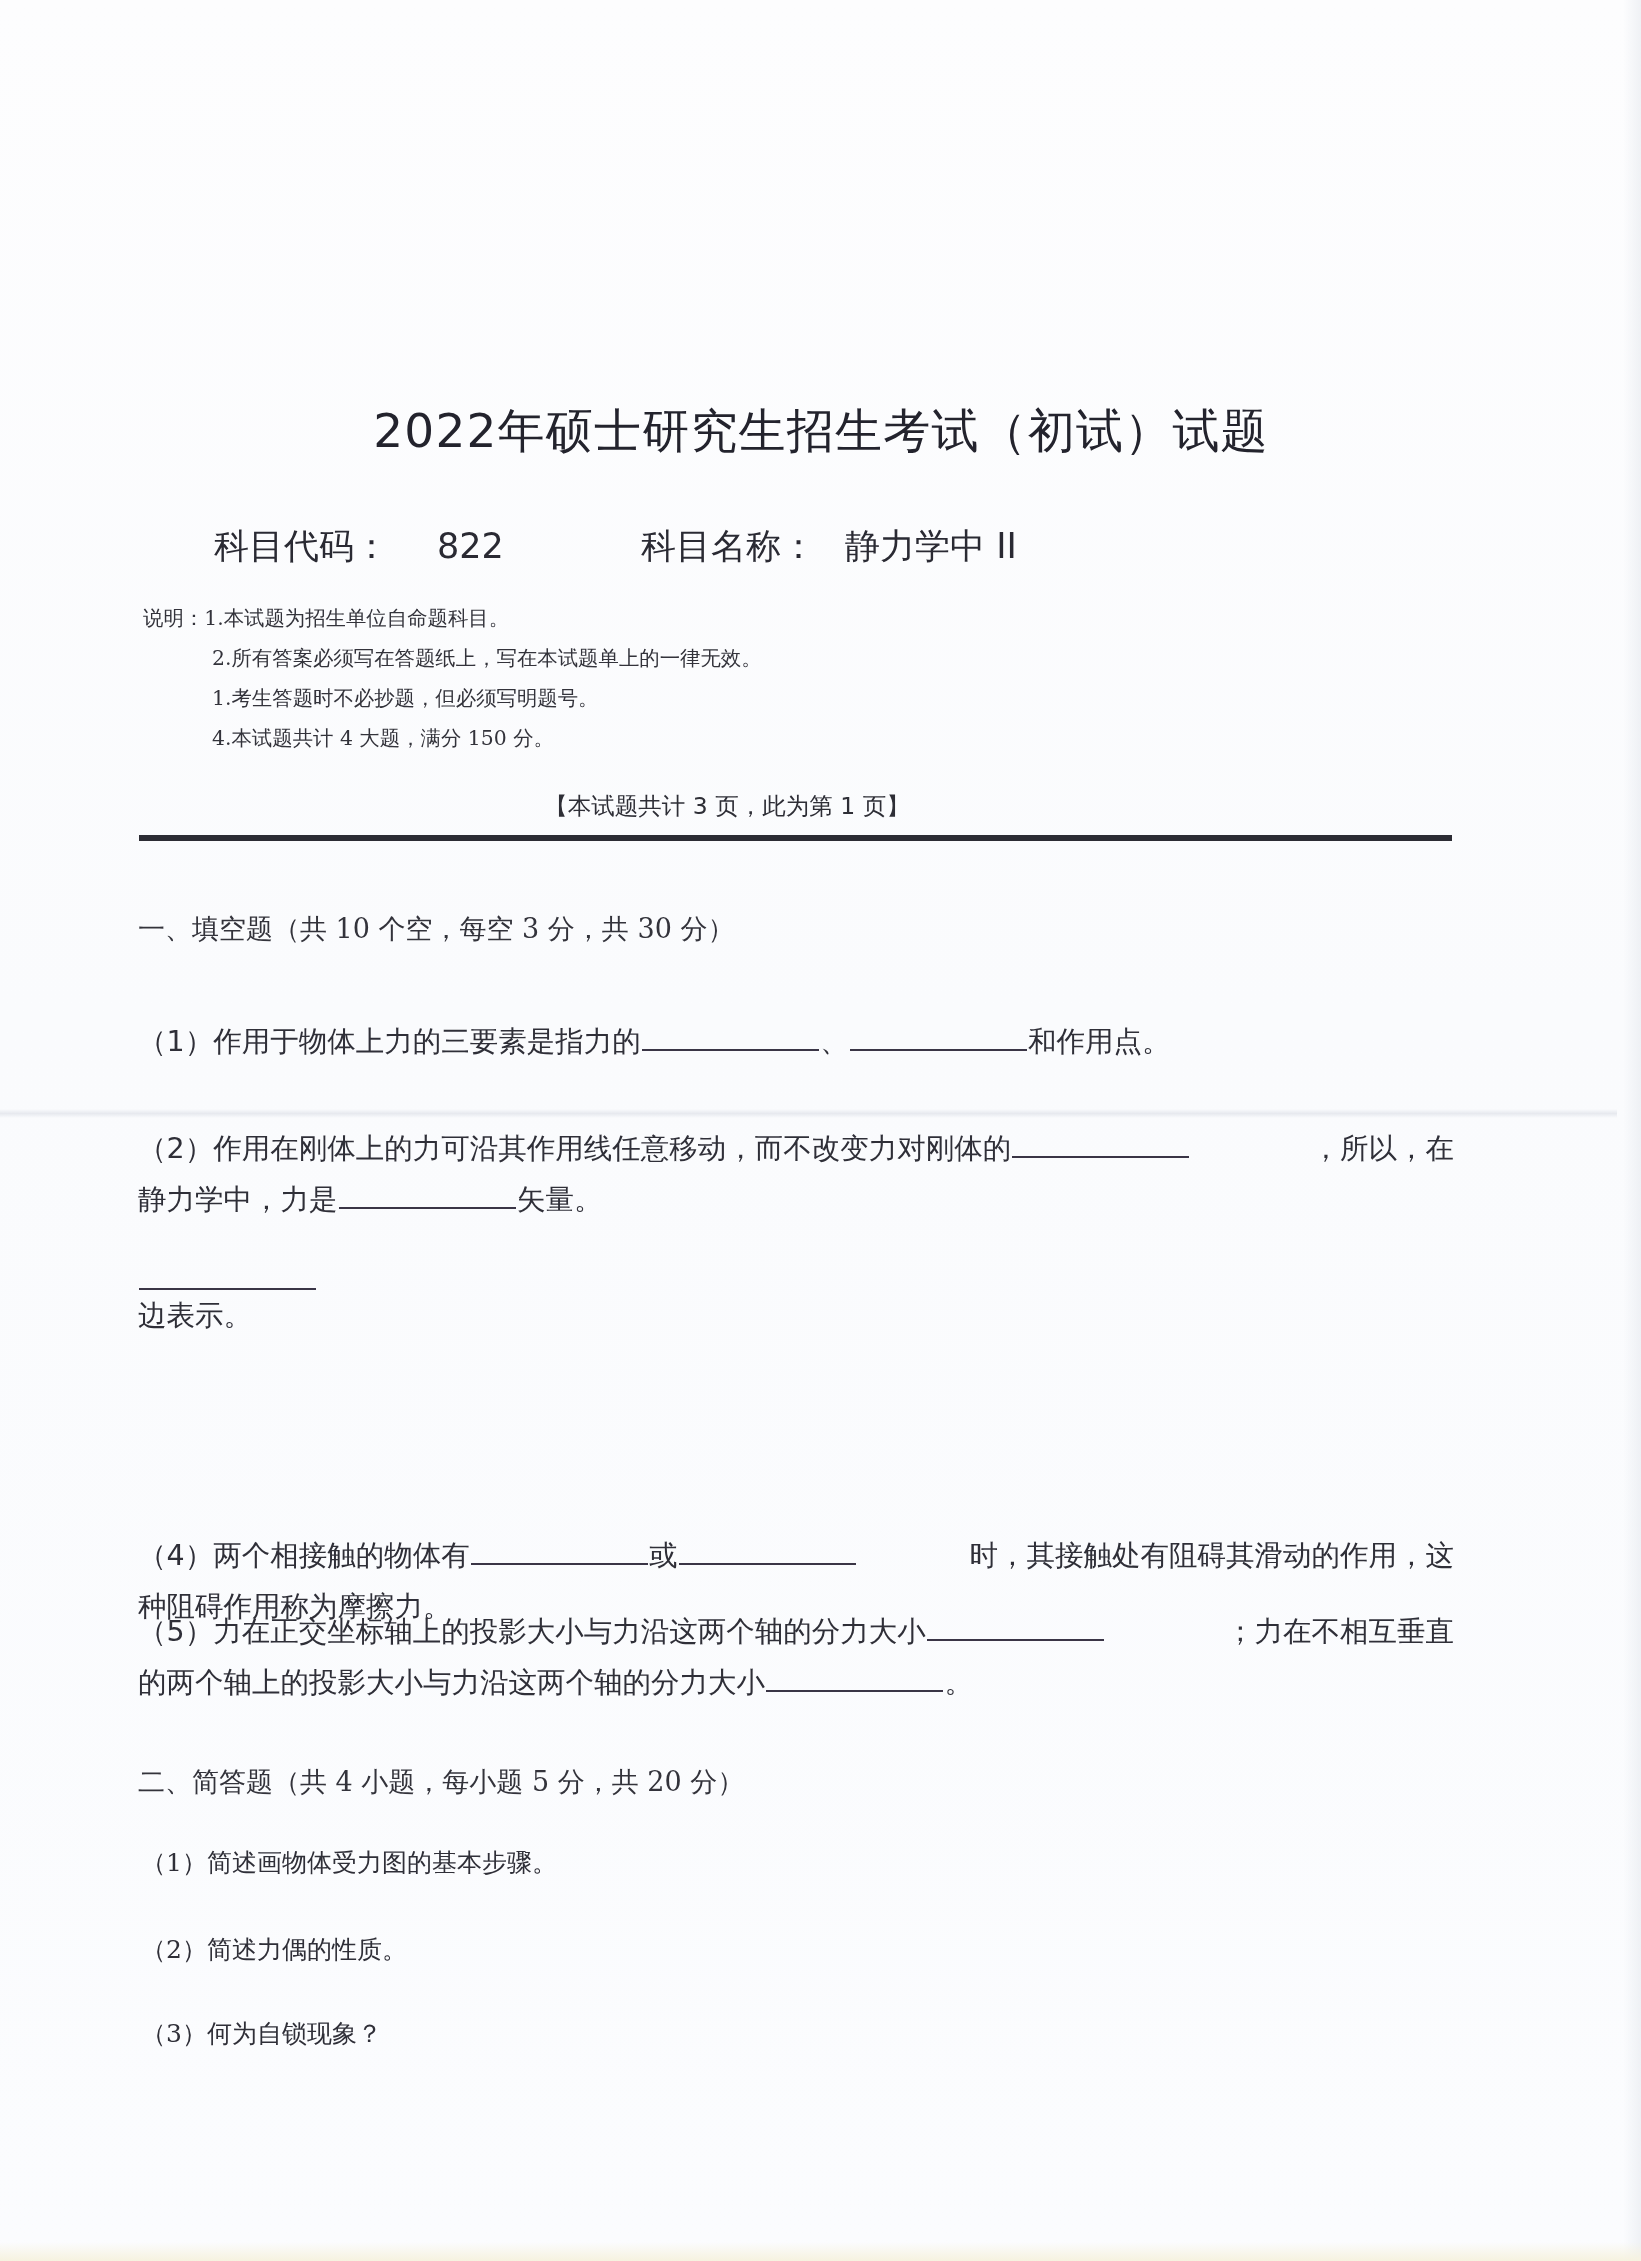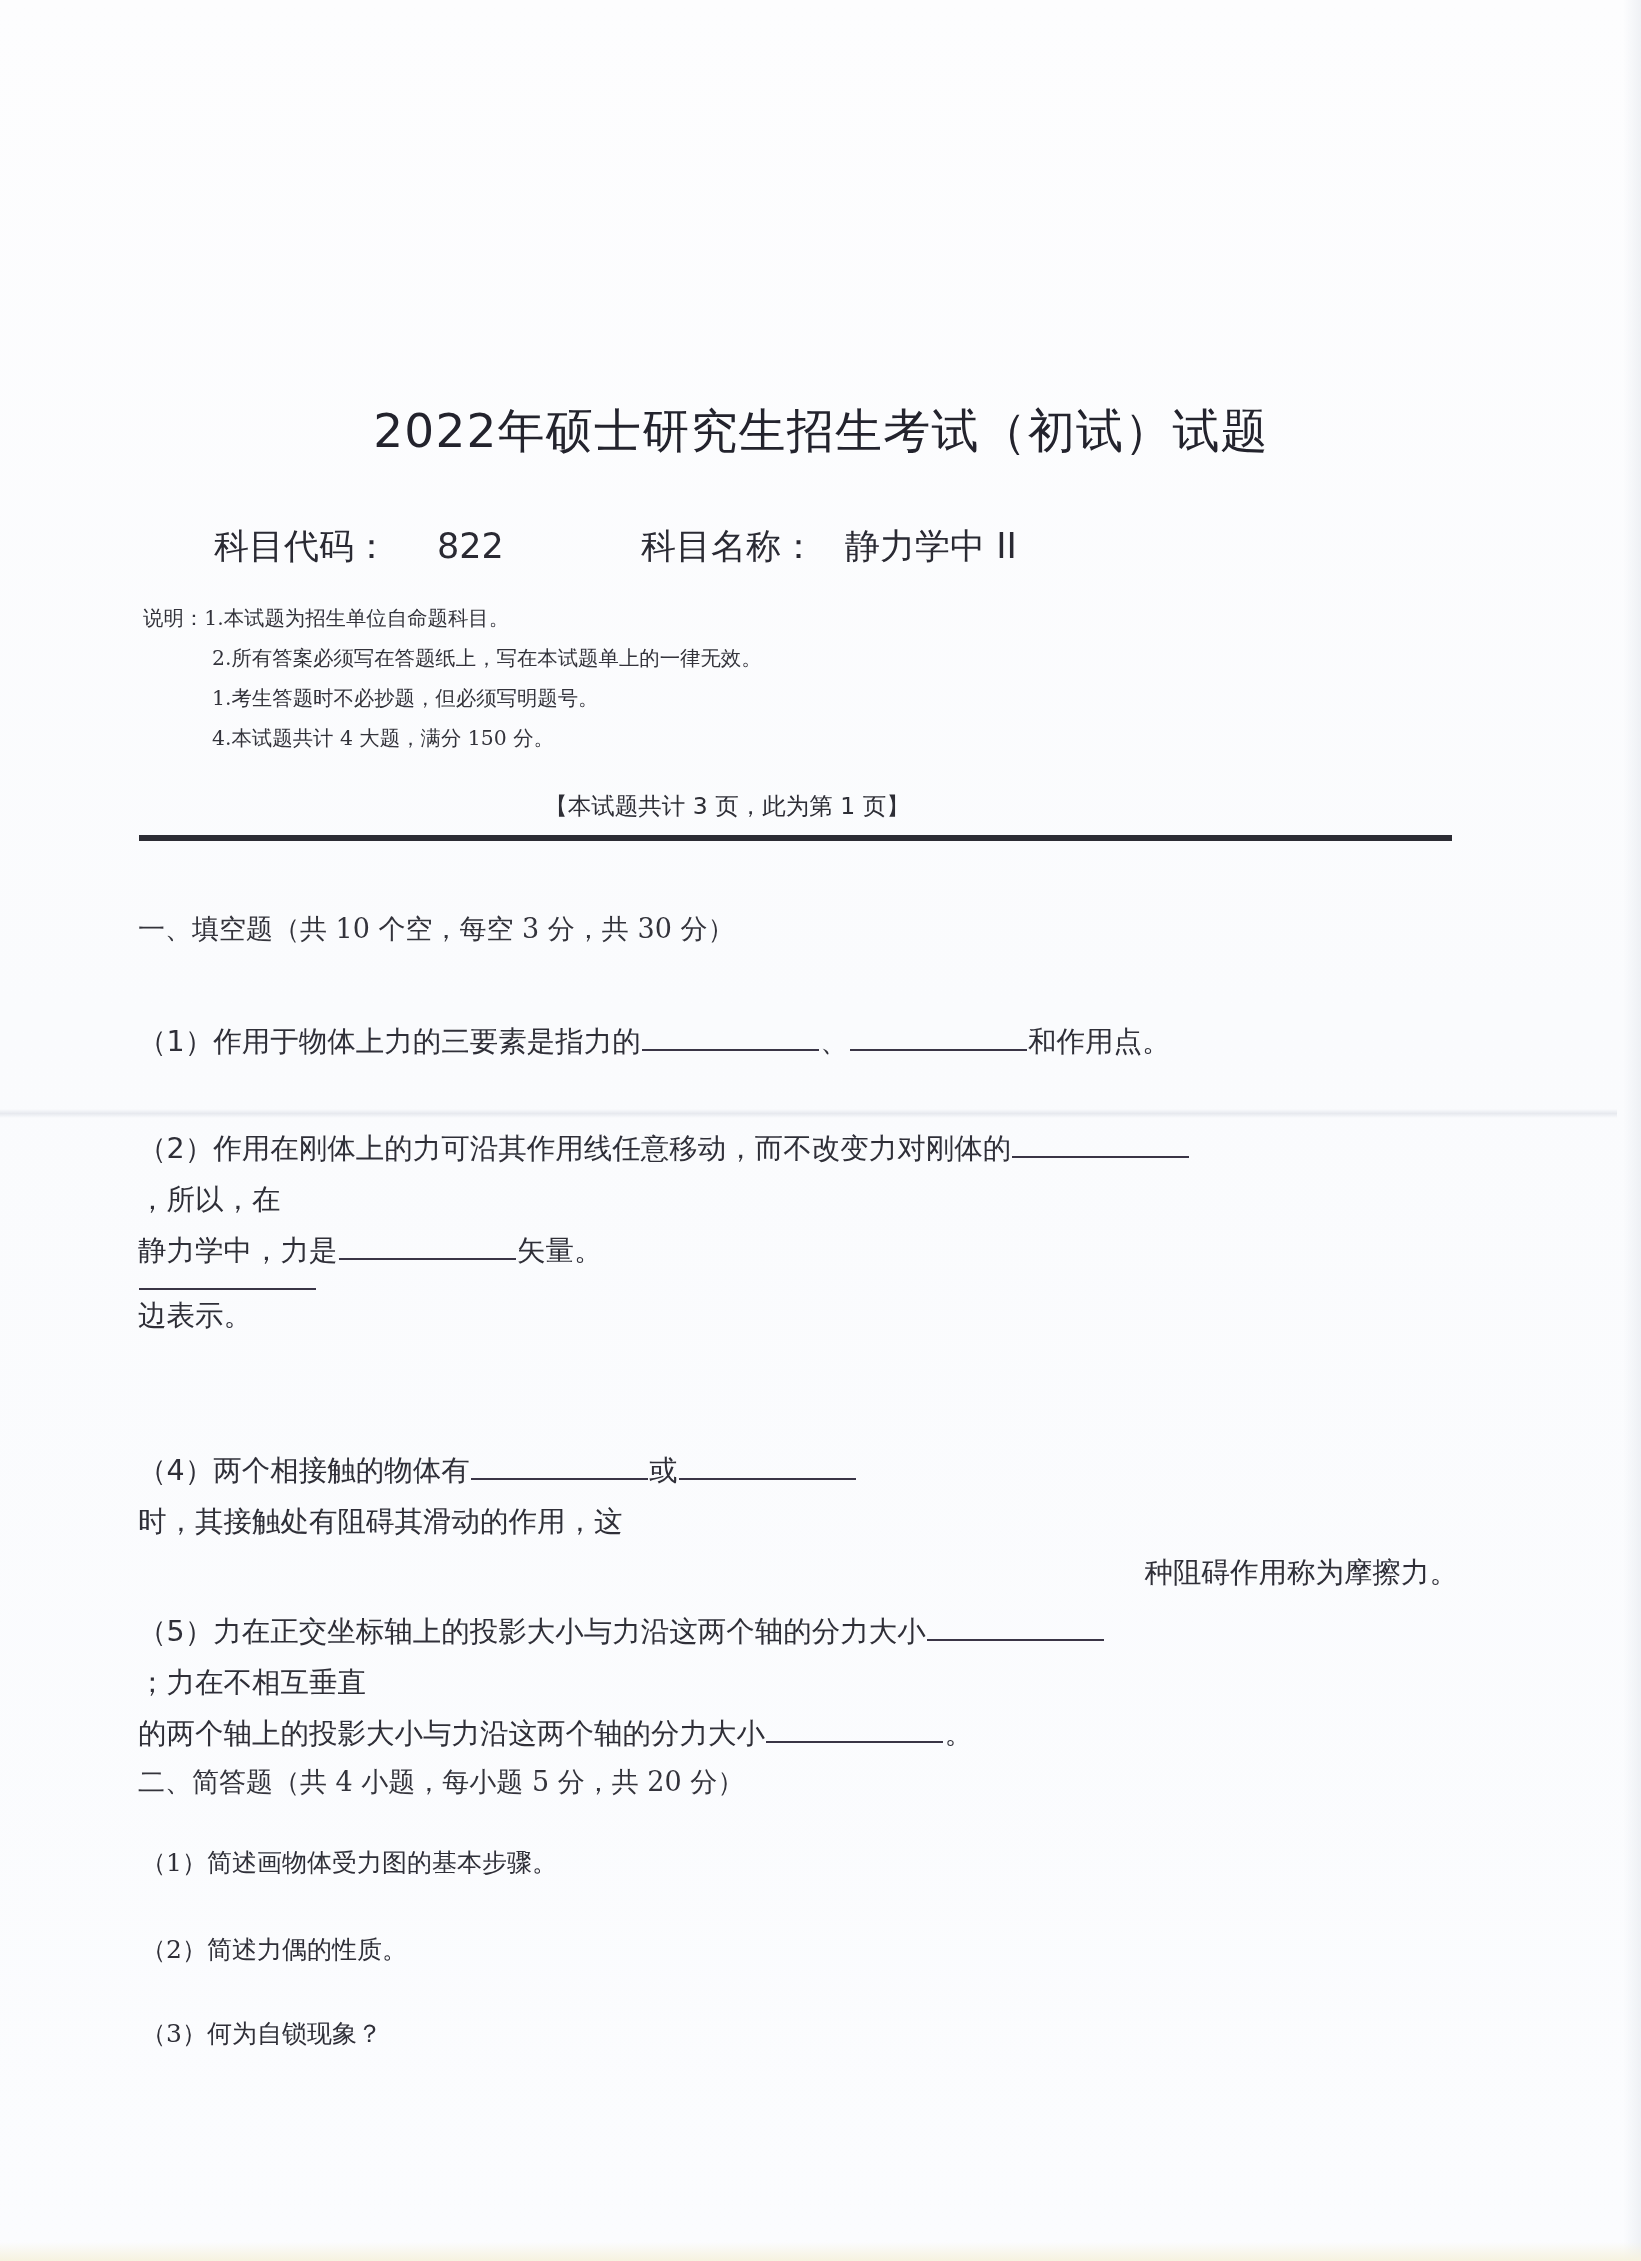--- a/index.html
+++ b/index.html
@@ -111,21 +111,20 @@
       height: 3.7px;
       border-bottom: 2.5px solid #3a3546;
       vertical-align: baseline;
       margin: 0 1.2px;
     }
     .justify-line {
       display: flex;
       justify-content: space-between;
       align-items: baseline;
       width: 1316px;
-      flex-direction: column;
     }
     .sub {
       position: absolute;
       left: 141px;
       font-family: "DejaVu Serif", "Liberation Serif", serif;
       font-size: 25px;
       color: #2f2f38;
       white-space: nowrap;
     }
   </style>
@@ -173,21 +172,21 @@
 
   <div class="q" style="top:1284px;">
     <div class="justify-line">
         <span class="blank"></span>
     </div>
     <div class="line">
       <span>边表示。</span>
     </div>
   </div>
 
-  <div class="q" style="top:1445px;text-align:right;">
+  <div class="q" style="top:1530px;">
     <div class="justify-line">
       <span><span>（4）</span><span>两个相接触的物体有</span><span class="blank"></span><span>或</span><span class="blank"></span></span>
         <span>时，其接触处有阻碍其滑动的作用，这</span>
     </div>
     <div class="line">
       <span>种阻碍作用称为摩擦力。</span>
     </div>
   </div>
 
   <div class="q" style="top:1606px;">

